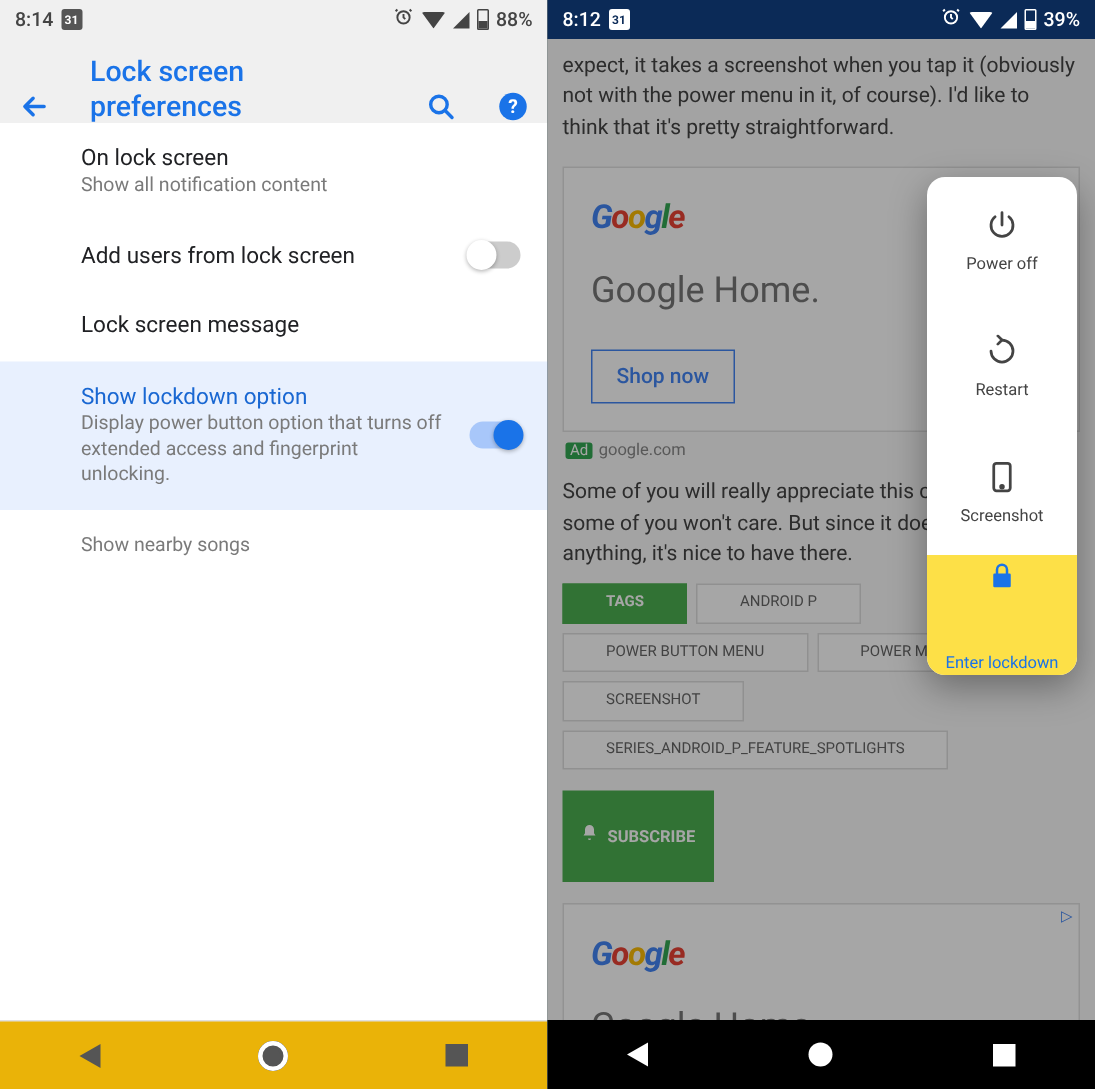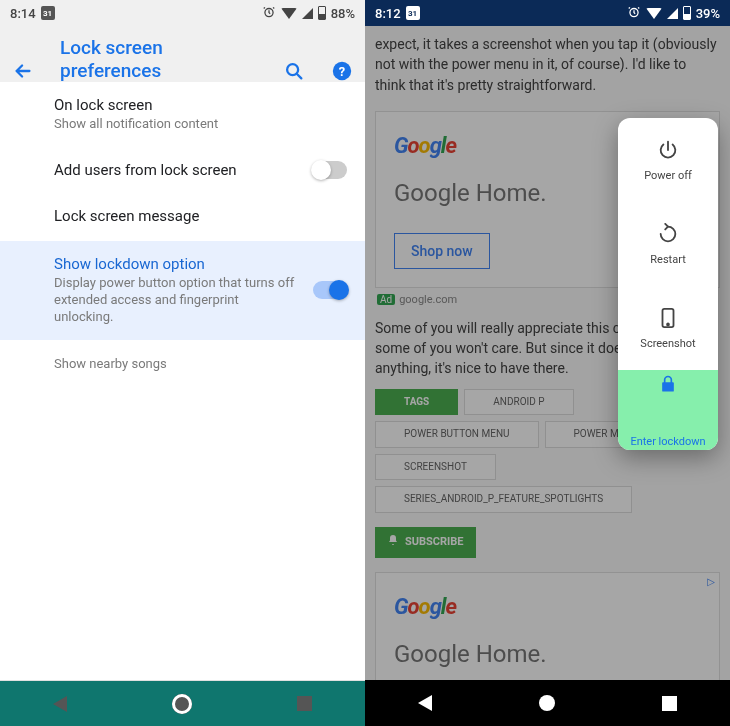--- a/index.html
+++ b/index.html
@@ -11,21 +11,21 @@
     background: #fff;
     overflow: hidden;
   }
   .phone {
     position: relative;
     width: 365px;
     height: 726px;
     display: flex;
     flex-direction: column;
   }
-  .phone-left { background: #0f766e; }
+  .phone-left { background: #eab308; }
   .phone-right { background: #0b2a57; }
 
   
   .statusbar {
     height: 26px;
     display: flex;
     align-items: center;
     justify-content: space-between;
     padding: 0 10px;
     font-size: 13px;
@@ -130,42 +130,42 @@
   .g-logo span:nth-child(1){color:#4285F4;} .g-logo span:nth-child(2){color:#EA4335;}
   .g-logo span:nth-child(3){color:#FBBC05;} .g-logo span:nth-child(4){color:#4285F4;}
   .g-logo span:nth-child(5){color:#34A853;} .g-logo span:nth-child(6){color:#EA4335;}
   .ad-title { font-size:24px; color:#777; margin:14px 0 22px 0;}
   .shop-btn { display:inline-block; border:1.5px solid #4285F4; color:#4285F4; padding:7px 16px; font-size:14px; font-weight:500;}
   .ad-footer { font-size:11px; color:#888; margin:4px 0 10px 2px;}
   .ad-footer .adlabel{ background:#34A853;color:#fff;padding:0 3px;border-radius:2px;font-size:10px;margin-right:4px;}
   .tag-row{display:flex;flex-wrap:wrap;gap:6px;margin-top:10px;}
   .tag{border:1px solid #ddd;padding:5px 28px;font-size:10px;color:#666;background:#fff;}
   .tag.tags-lbl{background:#4caf50;color:#fff;border-color:#4caf50;font-weight:bold;}
-  .subscribe{display:inline-flex;align-items:center;gap:6px;background:#4caf50;color:#fff;padding:7px 12px;font-size:11px;font-weight:bold;margin-top:14px;}
+  .subscribe{display:inline-flex;align-items:center;gap:6px;background:#4caf50;color:#fff;padding:22px 12px;font-size:11px;font-weight:bold;margin-top:14px;}
   .ad-card2{margin-top:14px;border:1px solid #e0e0e0;background:#fff;padding:18px 18px 0 18px;position:relative;}
   .ad-card2::before{content:"▷";position:absolute;top:2px;right:4px;font-size:10px;color:#4285F4;}
 
   
   .power-menu {
     position:absolute;
     top:92px; right:12px;
     width:100px;
     background:#fff;
     border-radius:12px;
     box-shadow:0 8px 24px rgba(0,0,0,0.35);
     overflow:hidden;
     z-index:10;
   }
   .pm-item {
     height:84px;
     display:flex;flex-direction:column;align-items:center;justify-content:center;
     gap:8px;
     font-size:11px;color:#444;
   }
-  .pm-item.lockdown{background:#86efac;color:#1a73e8;height:80px;gap:40px;}
+  .pm-item.lockdown{background:#fde047;color:#1a73e8;height:80px;gap:40px;}
   .pm-ic{width:22px;height:22px;display:flex;align-items:center;justify-content:center;}
 </style>
 </head>
 <body>
 
 <div class="phone phone-left">
   <div class="statusbar">
     <div class="left">
       <span>8:14</span>
       <span class="cal-icon">31</span>

